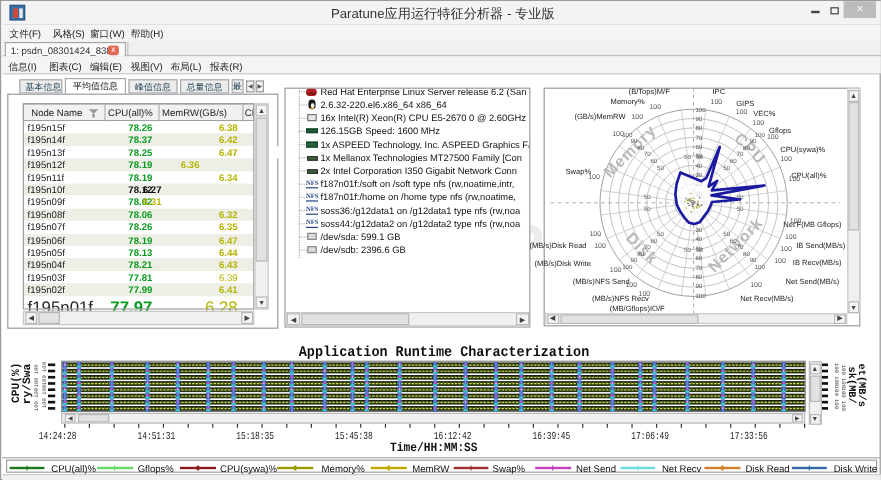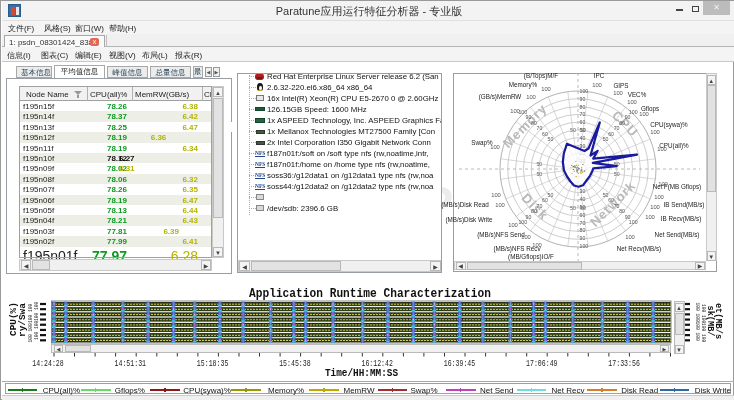--- a/index.html
+++ b/index.html
@@ -130,21 +130,21 @@
       <span class="abs" style="left:100px;top:1px;width:79px;text-align:right;color:#b4b400;font-weight:bold">6.44</span>
     </div>
 <div class="abs" style="left:18px;top:214.4px;width:193px;height:10.4px;background:#edefe6;font-size:8px;color:#222">
       <span class="abs" style="left:4px;top:1px">f195n04f</span>
       <span class="abs" style="left:30px;top:1px;width:78px;text-align:right;color:#0a9b1f;font-weight:bold">78.21</span>
       <span class="abs" style="left:100px;top:1px;width:79px;text-align:right;color:#b4b400;font-weight:bold">6.43</span>
     </div>
 <div class="abs" style="left:18px;top:224.8px;width:193px;height:10.4px;background:#ffffff;font-size:8px;color:#222">
       <span class="abs" style="left:4px;top:1px">f195n03f</span>
       <span class="abs" style="left:30px;top:1px;width:78px;text-align:right;color:#0a9b1f;font-weight:bold">77.81</span>
-      <span class="abs" style="left:100px;top:1px;width:60px;text-align:right;color:#b4b400;font-weight:bold">6.39</span>
+      <span class="abs" style="left:100px;top:1px;width:79px;text-align:right;color:#b4b400;font-weight:normal">6.39</span>
     </div>
 <div class="abs" style="left:18px;top:235.2px;width:193px;height:10.4px;background:#edefe6;font-size:8px;color:#222">
       <span class="abs" style="left:4px;top:1px">f195n02f</span>
       <span class="abs" style="left:30px;top:1px;width:78px;text-align:right;color:#0a9b1f;font-weight:bold">77.99</span>
       <span class="abs" style="left:100px;top:1px;width:79px;text-align:right;color:#b4b400;font-weight:bold">6.41</span>
     </div>
 <div class="abs" style="left:18px;top:245.6px;width:193px;height:10.4px;background:#ffffff;font-size:14px;color:#222">
       <span class="abs" style="left:4px;top:1px">f195n01f</span>
       <span class="abs" style="left:30px;top:1px;width:78px;text-align:right;color:#0a9b1f;font-weight:bold">77.97</span>
       <span class="abs" style="left:100px;top:1px;width:79px;text-align:right;color:#b4b400;font-weight:normal">6.28</span>
@@ -222,20 +222,21 @@
 <div style="position:absolute;left:11px;top:112.5px;width:7px;height:1px;border-top:1px dotted #aaa"></div>
 <div style="position:absolute;left:17px;top:108.0px;width:10px;height:10px">
         <span style="position:absolute;left:0;top:1px;font-size:5.5px;font-weight:bold;color:#224488;font-family:'Liberation Serif',serif">NFS</span>
         <span style="position:absolute;left:0;top:7.5px;width:10px;height:0.8px;background:#224488"></span>
       </div>
 <div style="position:absolute;left:29px;top:108.0px;width:300px;height:10px;font-size:7.8px;color:#111;white-space:nowrap">soss44:/g12data2 on /g12data2 type nfs (rw,noa</div>
 <div style="position:absolute;left:11px;top:123.5px;width:7px;height:1px;border-top:1px dotted #aaa"></div>
 <div style="position:absolute;left:17px;top:119.0px;width:10px;height:10px">
         <span style="position:absolute;left:0.5px;top:1.5px;width:8px;height:6px;background:#d9d9d9;border:1px solid #888"></span>
       </div>
+<div style="position:absolute;left:29px;top:119.0px;width:300px;height:10px;font-size:7.8px;color:#111;white-space:nowrap">/dev/sda: 599.1 GB</div>
 <div style="position:absolute;left:11px;top:134.5px;width:7px;height:1px;border-top:1px dotted #aaa"></div>
 <div style="position:absolute;left:17px;top:130.0px;width:10px;height:10px">
         <span style="position:absolute;left:0.5px;top:1.5px;width:8px;height:6px;background:#d9d9d9;border:1px solid #888"></span>
       </div>
 <div style="position:absolute;left:29px;top:130.0px;width:300px;height:10px;font-size:7.8px;color:#111;white-space:nowrap">/dev/sdb: 2396.6 GB</div>
    <div class="sb" style="left:0px;top:186.5px;width:202.5px;height:12px">
      <div class="sbtn" style="left:0;top:0;width:11px;height:10px;line-height:10px">◀</div>
      <div class="sbtn" style="left:191px;top:0;width:11px;height:10px;line-height:10px">▶</div>
      <div class="thumb" style="left:12px;top:0;width:90px;height:10px"></div>
    </div>

